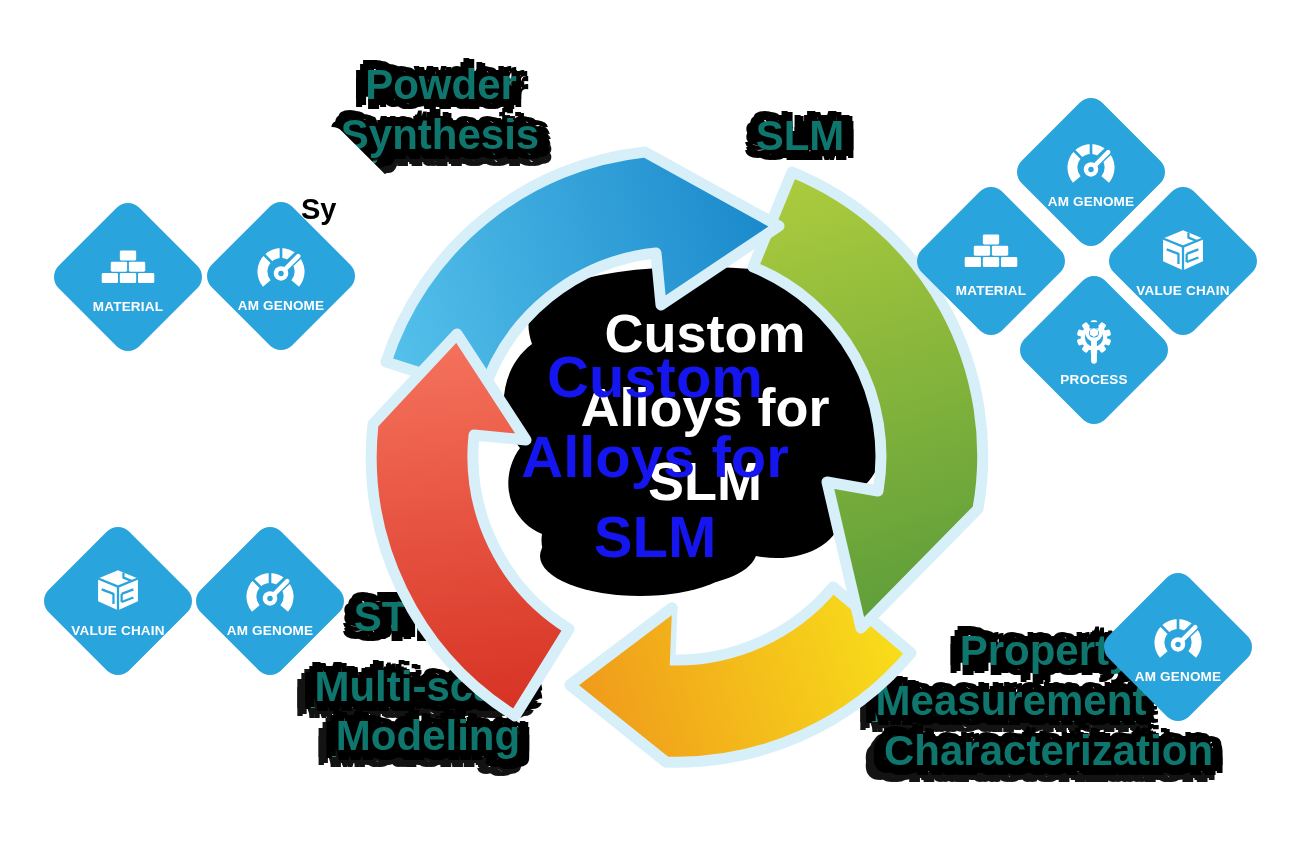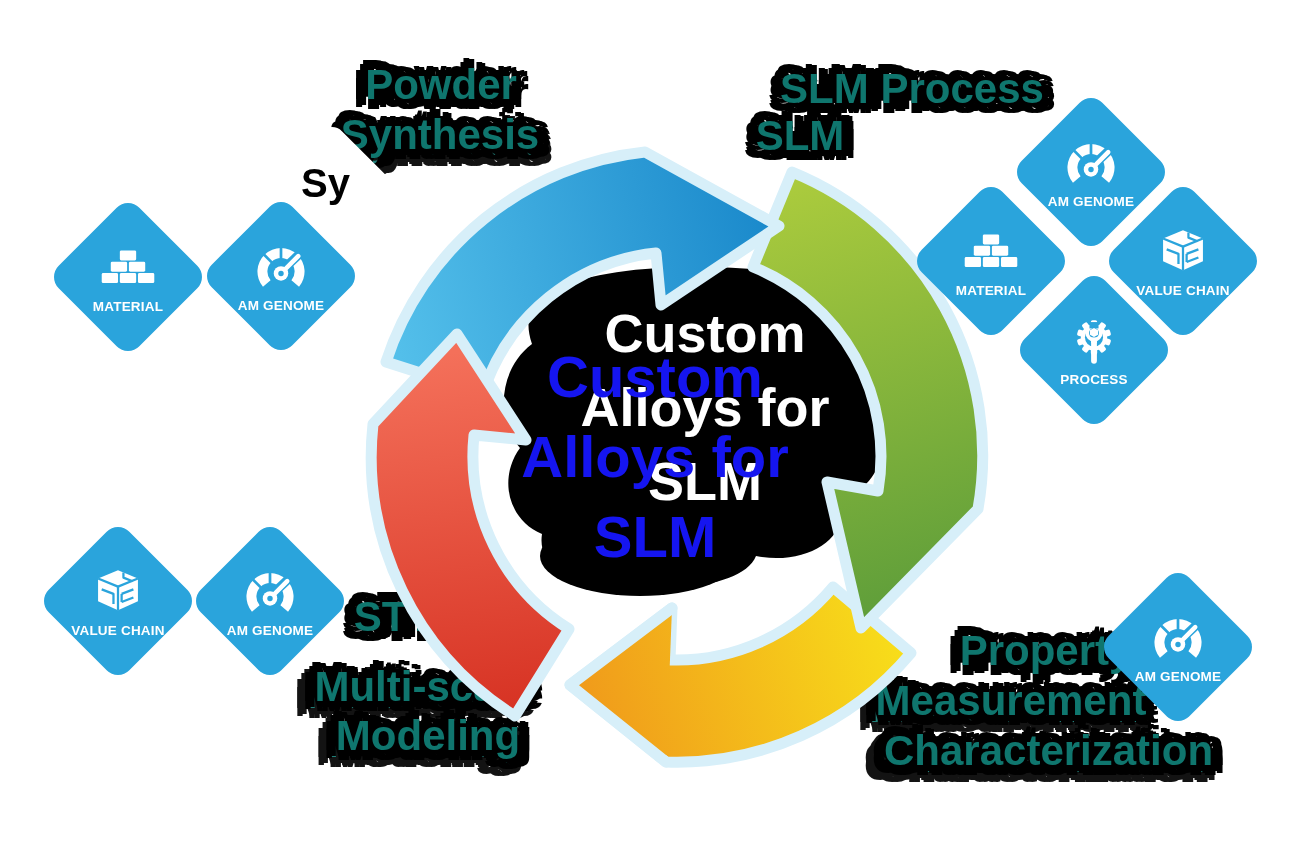--- a/index.html
+++ b/index.html
@@ -12,21 +12,21 @@
     position:absolute;width:320px;text-align:center;white-space:nowrap;
     font-size:42px;font-weight:600;color:#0f766e;line-height:1.1;
     text-shadow:
       -8px -6px 0 #000, 8px -6px 0 #000, -8px 6px 0 #000, 8px 6px 0 #000,
       -12px 0 0 #000, 12px 0 0 #000, 0 -9px 0 #000, 0 10px 0 #000,
       -11px 5px 0 #000, 11px -5px 0 #000, -5px -10px 0 #000, 5px 10px 0 #000,
       -12px 8px 0 #000, 12px 8px 0 #000;
   }
   .ghostline{opacity:.92;}
   .sy-ghost{
-    position:absolute;font-size:40px;font-weight:600;color:#000;line-height:1;
+    position:absolute;font-size:29px;font-weight:600;color:#000;line-height:1;margin-top:32px;
   }
   .ghost-diamond{
     position:absolute;width:100px;height:100px;background:#ffffff;border-radius:14px;
     transform:translate(-50%,-50%) rotate(45deg);
   }
   
   .ctitle{position:absolute;width:370px;text-align:center;font-weight:700;}
   .ctitle div{white-space:nowrap;}
   .ctitle.white{font-size:54px;line-height:74px;color:#ffffff;}
   .ctitle.blue{font-size:58px;line-height:80px;color:#1515F0;}
@@ -49,21 +49,20 @@
 </style>
 </head>
 <body>
 
 <div class="stage">
 
   <div class="olabel" style="left:281px;top:62px;">Powder</div>
   <div class="olabel ghostline" style="left:282px;top:119px;">Synthesis</div>
   <div class="olabel" style="left:280px;top:112px;">Synthesis</div>
 
-  <div class="olabel" style="left:752px;top:66px;">SLM Process</div>
   <div class="olabel" style="left:640px;top:113px;">SLM</div>
 
   <div class="olabel" style="left:245px;top:594px;">STT2</div>
   <div class="olabel ghostline" style="left:255px;top:671px;">Multi-scale</div>
   <div class="olabel" style="left:263px;top:664px;">Multi-scale</div>
   <div class="olabel ghostline" style="left:260px;top:720px;">Modeling</div>
   <div class="olabel" style="left:268px;top:713px;">Modeling</div>
 
   <div class="olabel" style="left:886px;top:628px;">Property</div>
   <div class="olabel ghostline" style="left:845px;top:685px;">Measurement</div>

